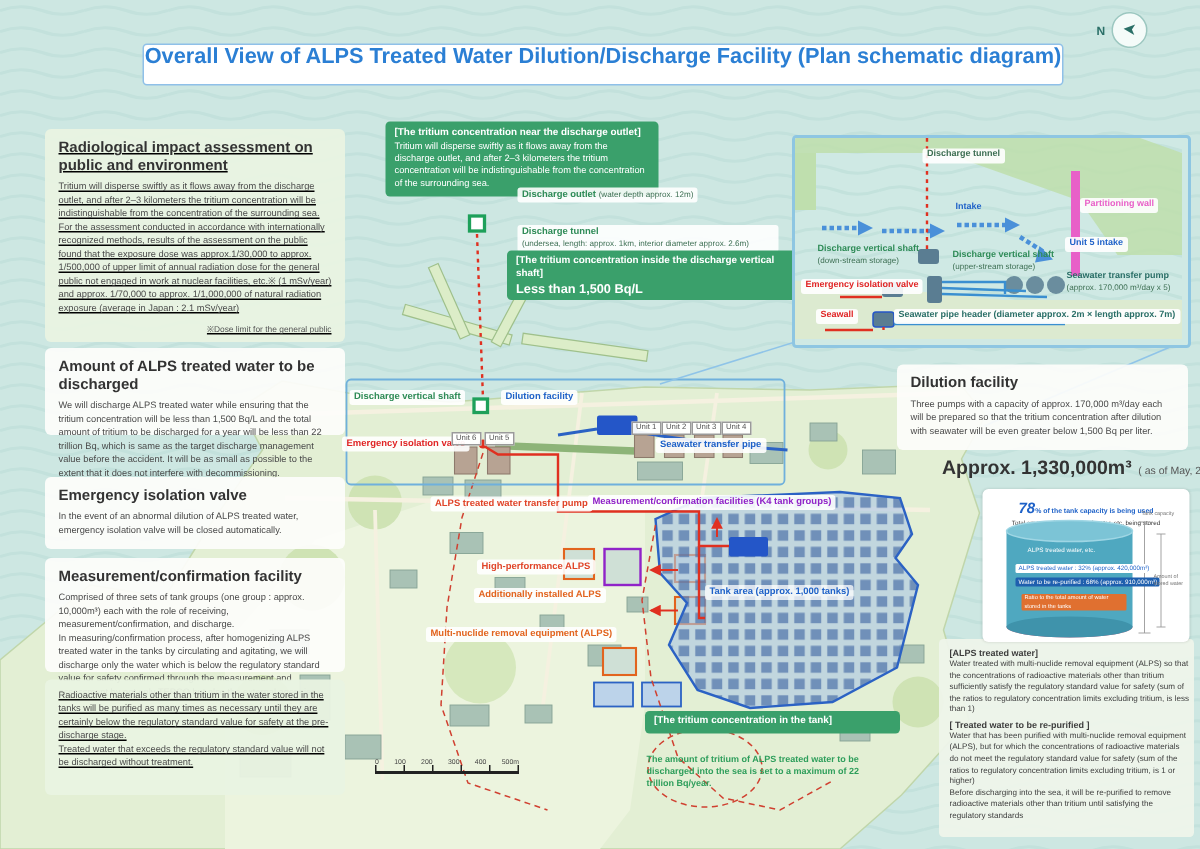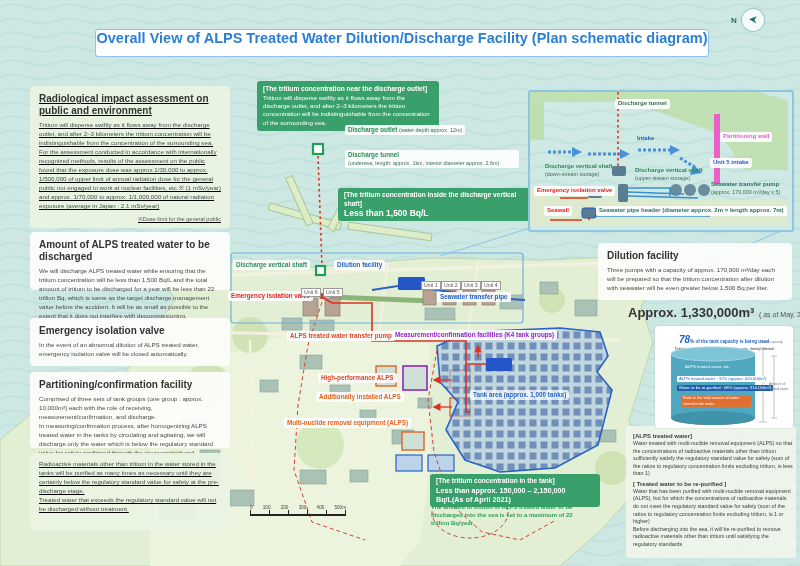--- a/index.html
+++ b/index.html
@@ -203,21 +203,21 @@
     <div class="ptitle">Amount of ALPS treated water to be discharged</div>
     <div class="pbody">We will discharge ALPS treated water while ensuring that the tritium concentration will be less than 1,500 Bq/L and the total amount of tritium to be discharged for a year will be less than 22 trillion Bq, which is same as the target discharge management value before the accident. It will be as small as possible to the extent that it does not interfere with decommissioning.</div>
   </div>
 
   <div class="panel white" style="top:318px;height:48px;">
     <div class="ptitle">Emergency isolation valve</div>
     <div class="pbody">In the event of an abnormal dilution of ALPS treated water, emergency isolation valve will be closed automatically.</div>
   </div>
 
   <div class="panel white" style="top:372px;height:76px;">
-    <div class="ptitle">Partitioning/confirmation facility</div>
+    <div class="ptitle">Measurement/confirmation facility</div>
     <div class="pbody">Comprised of three sets of tank groups (one group : approx. 10,000m³) each with the role of receiving, measurement/confirmation, and discharge.
 In measuring/confirmation process, after homogenizing ALPS treated water in the tanks by circulating and agitating, we will discharge only the water which is below the regulatory standard value for safety confirmed through the measurement and assessment by not only TEPCO but also the external agencies.</div>
   </div>
 
   <div class="panel green" style="top:453px;height:77px;">
     <div class="pbody">Radioactive materials other than tritium in the water stored in the tanks will be purified as many times as necessary until they are certainly below the regulatory standard value for safety at the pre-discharge stage.
 Treated water that exceeds the regulatory standard value will not be discharged without treatment.</div>
   </div>
 
   <div class="gcall" style="left:257px;top:81px;width:182px;">
@@ -227,21 +227,21 @@
 
   <div class="ml g" style="left:345px;top:125px;">
     <span>Discharge outlet</span>
     <span class="sub">(water depth approx. 12m)</span>
   </div>
   <div class="ml g" style="left:345px;top:150px;width:168px;white-space:normal;">
     <span>Discharge tunnel</span><br>
     <span class="sub">(undersea, length: approx. 1km, interior diameter approx. 2.6m)</span>
   </div>
 
-  <div class="gcall" style="left:338px;top:188px;width:198px;padding:3px 6px;">
+  <div class="gcall" style="left:338px;top:167px;width:198px;padding:3px 6px;">
     <div class="h">[The tritium concentration inside the discharge vertical shaft]</div>
     <div class="big">Less than 1,500 Bq/L</div>
   </div>
 
   <div class="abs" id="inset">
     <svg width="258" height="134" viewBox="0 0 258 134">
       <defs>
         <pattern id="waves2" width="56" height="14" patternUnits="userSpaceOnUse">
           <path d="M0 7 Q 14 2 28 7 T 56 7" fill="none" stroke="#bedfd9" stroke-width="2"></path>
         </pattern>
@@ -365,21 +365,20 @@
   <div class="notes" style="top:430px;">
     <div class="nt">[ALPS treated water]</div>
     <div class="nb">Water treated with multi-nuclide removal equipment (ALPS) so that the concentrations of radioactive materials other than tritium sufficiently satisfy the regulatory standard value for safety (sum of the ratios to regulatory concentration limits excluding tritium, is less than 1)</div>
     <div class="nt">[ Treated water to be re-purified ]</div>
     <div class="nb">Water that has been purified with multi-nuclide removal equipment (ALPS), but for which the concentrations of radioactive materials do not meet the regulatory standard value for safety (sum of the ratios to regulatory concentration limits excluding tritium, is 1 or higher)
 Before discharging into the sea, it will be re-purified to remove radioactive materials other than tritium until satisfying the regulatory standards</div>
   </div>
 
   <div class="gcall" style="left:430px;top:474px;width:170px;padding:3px 6px;">
     <div class="h">[The tritium concentration in the tank]</div>
-    <div class="h" style="font-size:7.2px;">Less than approx. 150,000 – 2,150,000 Bq/L(As of April 2021)</div>
   </div>
   <div class="gnote" style="left:431px;top:503px;width:150px;">The amount of tritium of ALPS treated water to be discharged into the sea is set to a maximum of 22 trillion Bq/year.</div>
 
   <div class="abs" id="scalebar">
     <div class="nums">
       <span>0</span>
       <span>100</span>
       <span>200</span>
       <span>300</span>
       <span>400</span>

